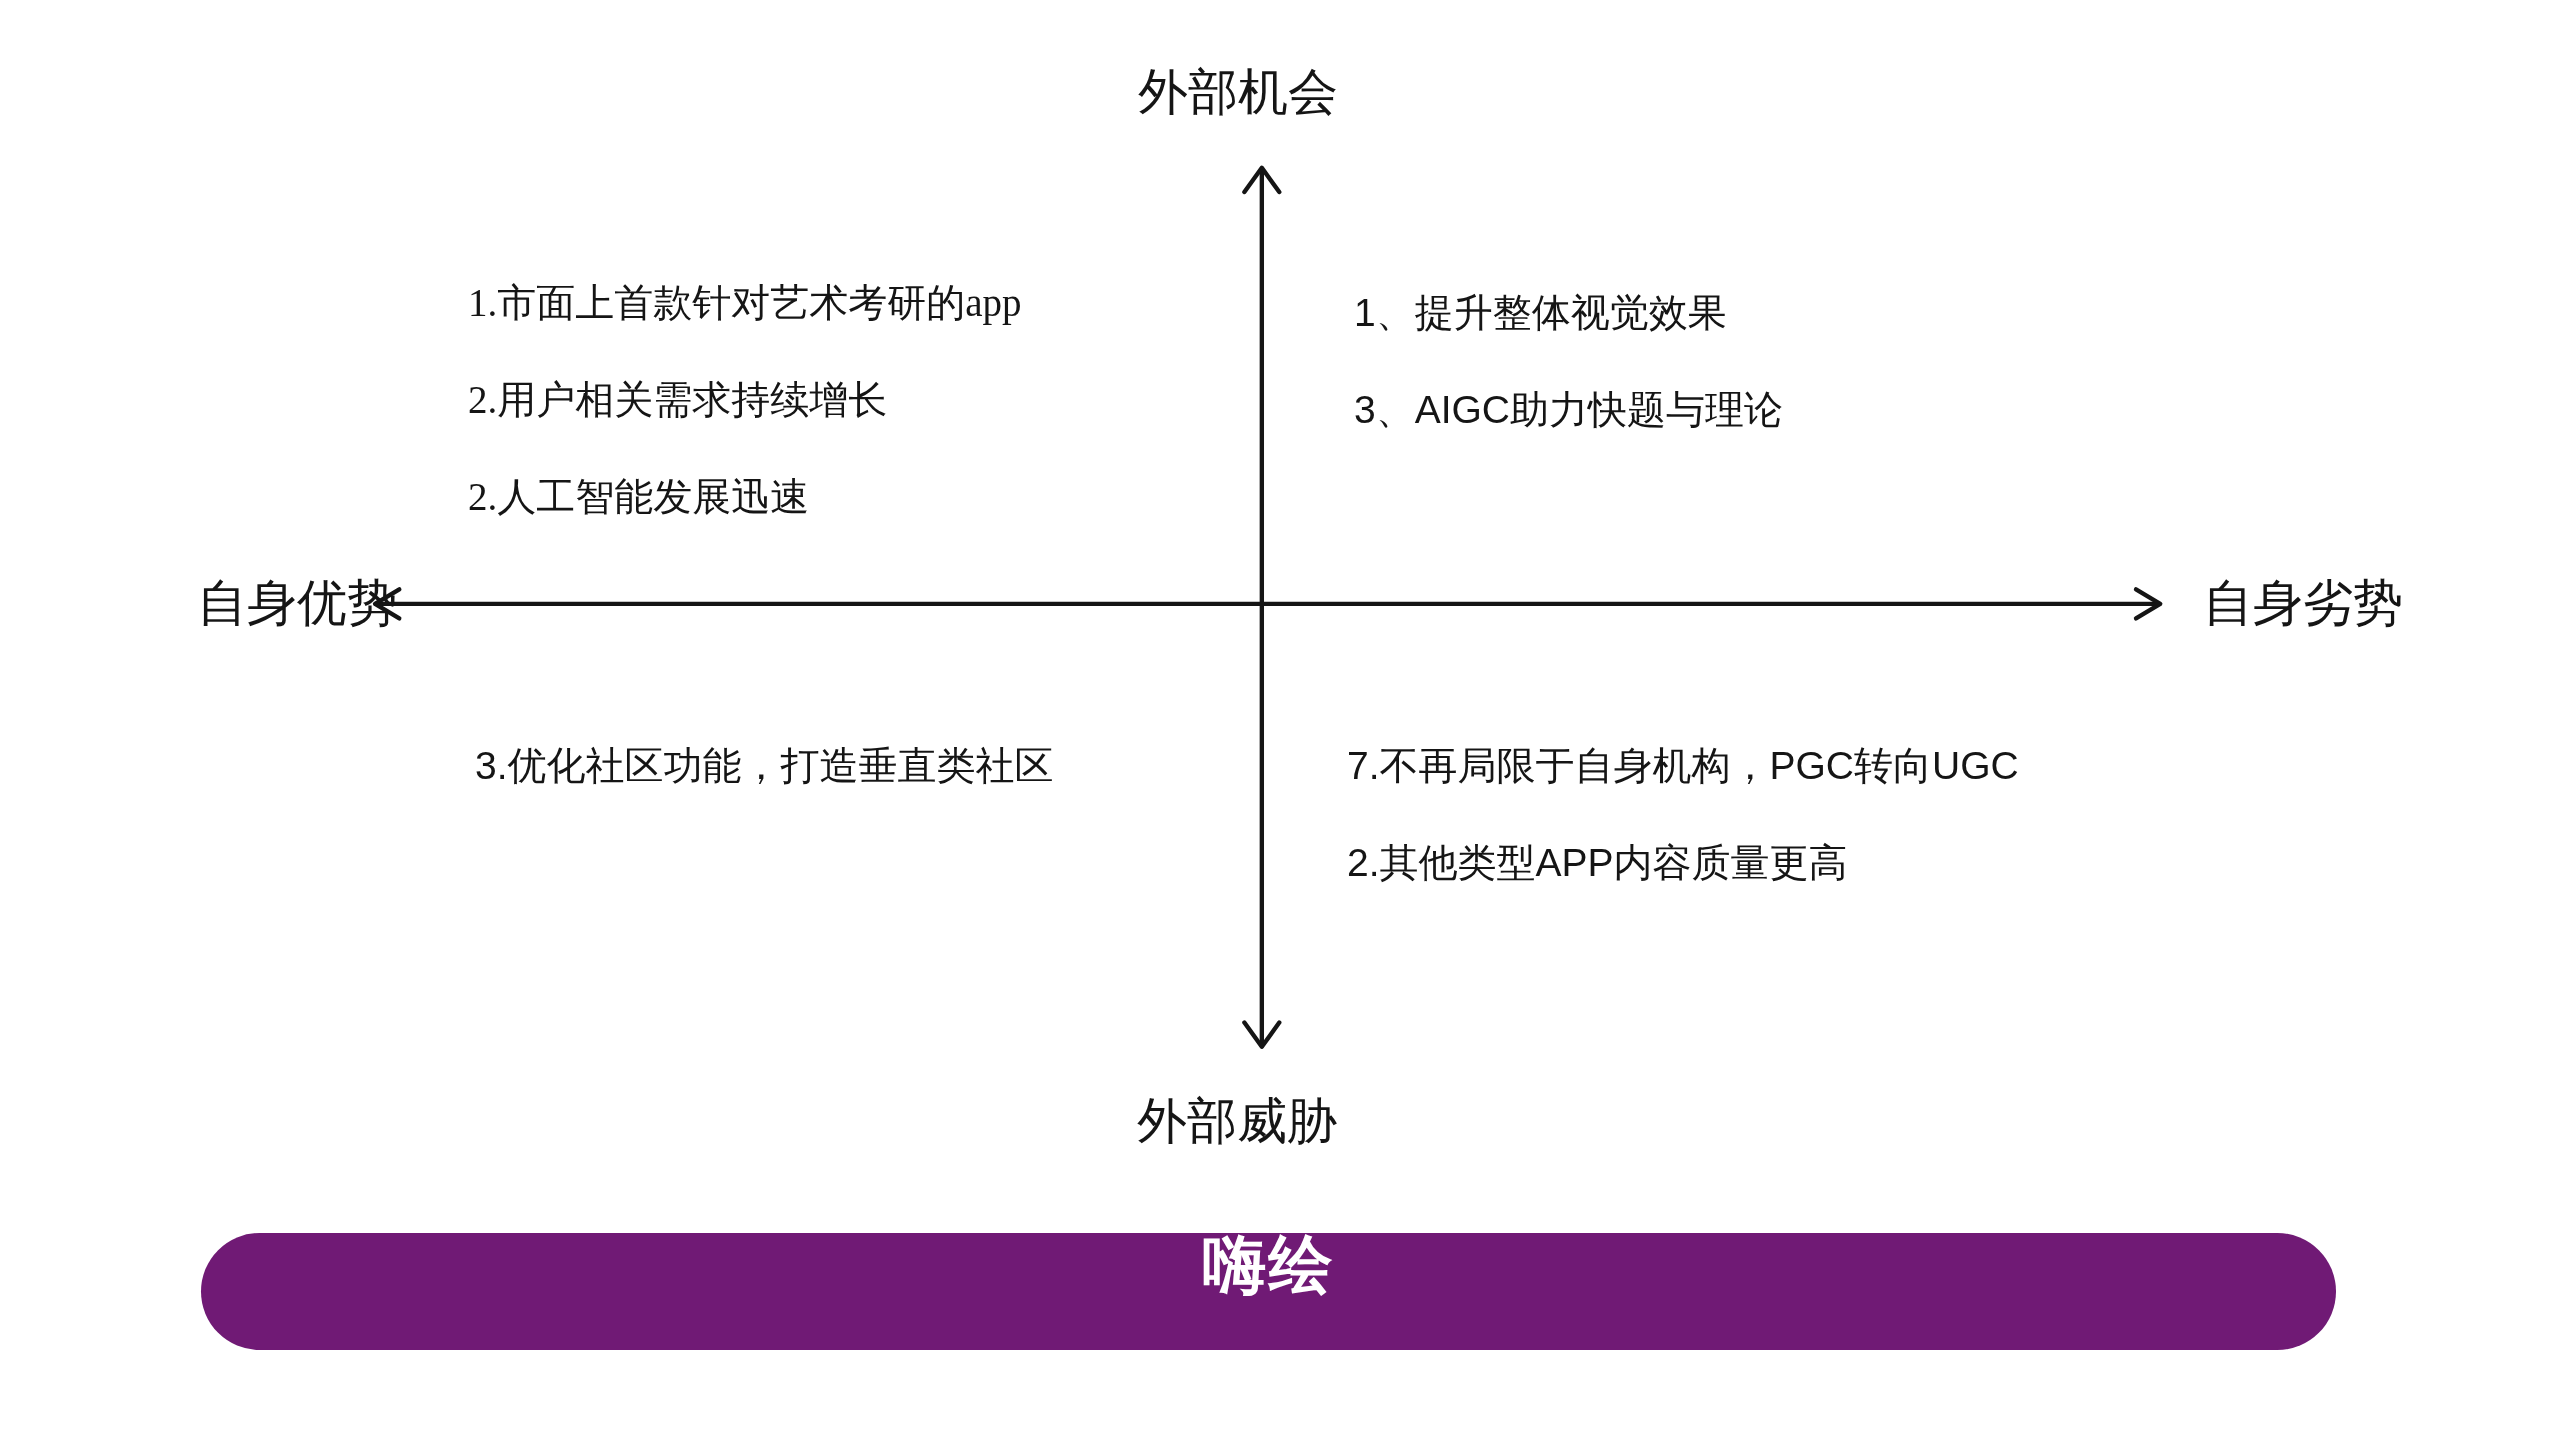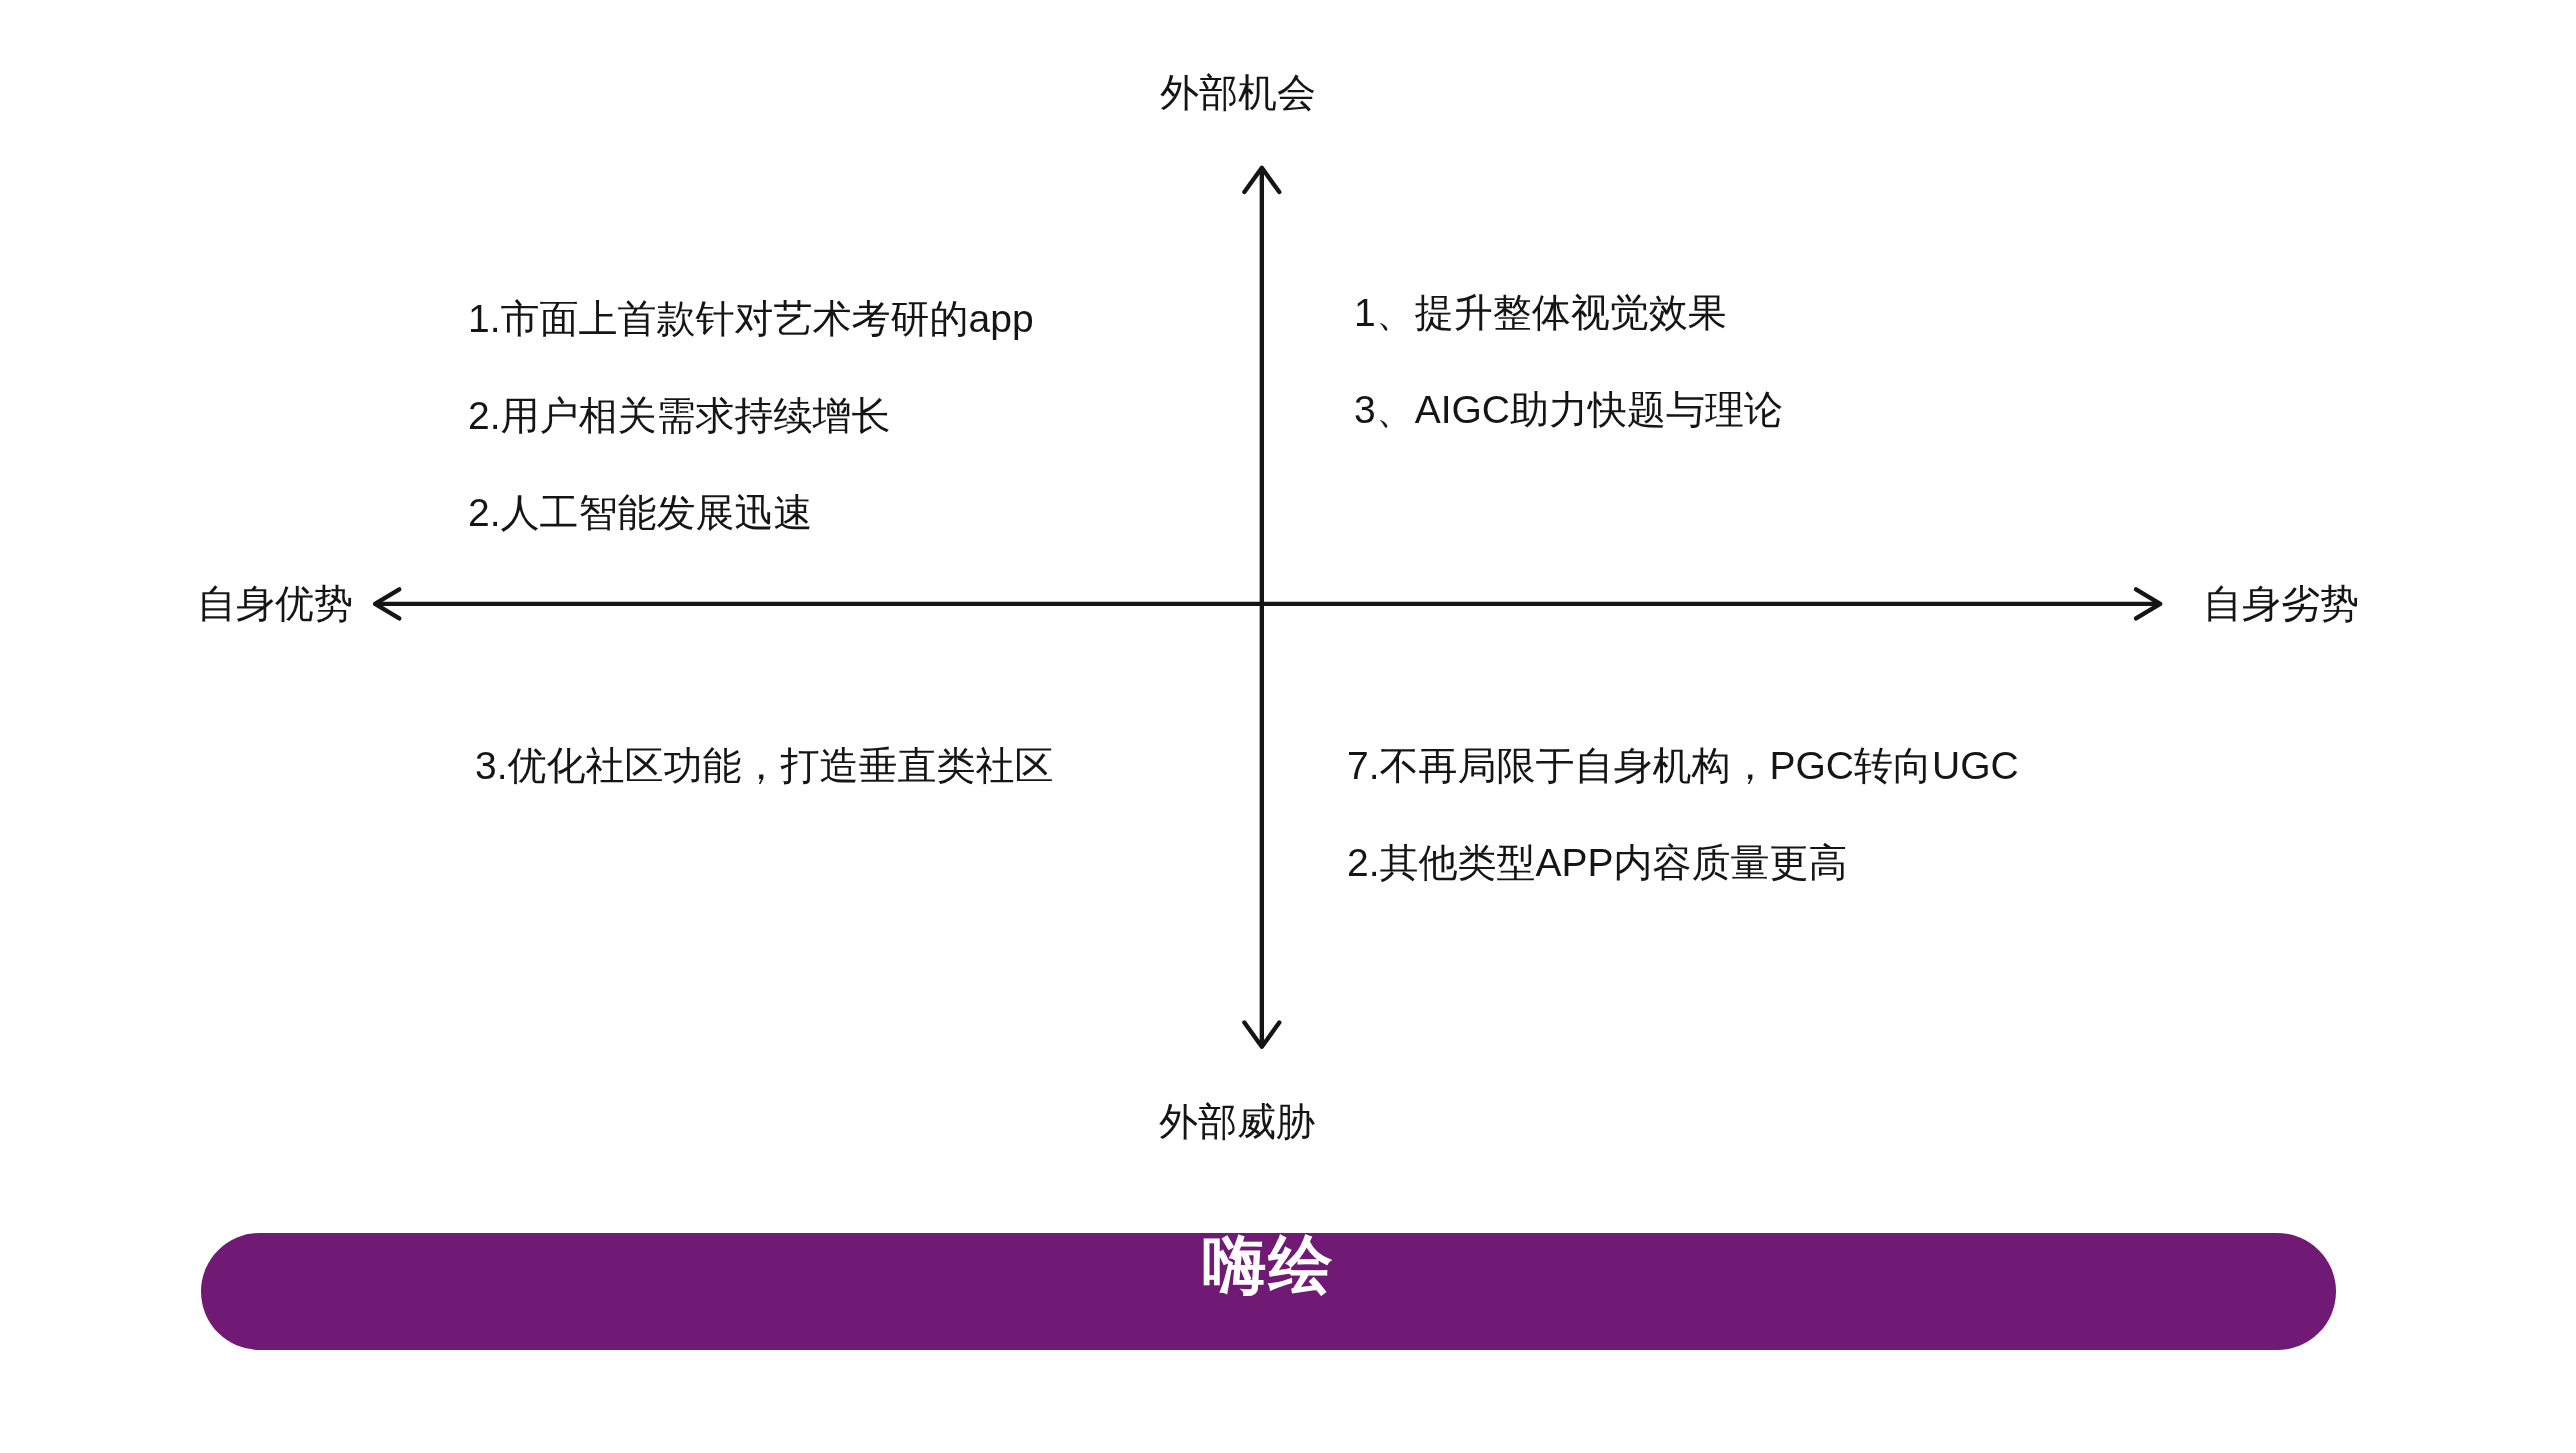--- a/index.html
+++ b/index.html
@@ -25,37 +25,37 @@
   }
   .axes line, .axes polyline {
     stroke: #151515;
     stroke-width: 4.5;
     fill: none;
     stroke-linecap: round;
     stroke-linejoin: round;
   }
   .axis-label {
     position: absolute;
-    font-size: 39px;
+    font-size: 50px;
     line-height: 45px;
     white-space: nowrap;
     color: #151515;
   }
   .axis-label.top    { left: 1238px; top: 70px;  transform: translateX(-50%); }
   .axis-label.bottom { left: 1237px; top: 1099px; transform: translateX(-50%); }
   .axis-label.left   { left: 197px;  top: 581px; }
   .axis-label.right  { left: 2203px; top: 581px; }
   .quadrant {
     position: absolute;
     font-size: 39px;
     line-height: 97px;
     white-space: nowrap;
     color: #151515;
   }
-  .quadrant.tl { left: 468px;  top: 270px; }
+  .quadrant.tl { left: 468px;  top: 254px; font-family: Liberation Serif, serif; }
   .quadrant.tr { left: 1354px; top: 264px; }
   .quadrant.bl { left: 475px;  top: 717px; }
   .quadrant.br { left: 1347px; top: 717px; }
   .brand-pill {
     position: absolute;
     left: 201px;
     top: 1233px;
     width: 2135px;
     height: 117px;
     background: #701a75;

